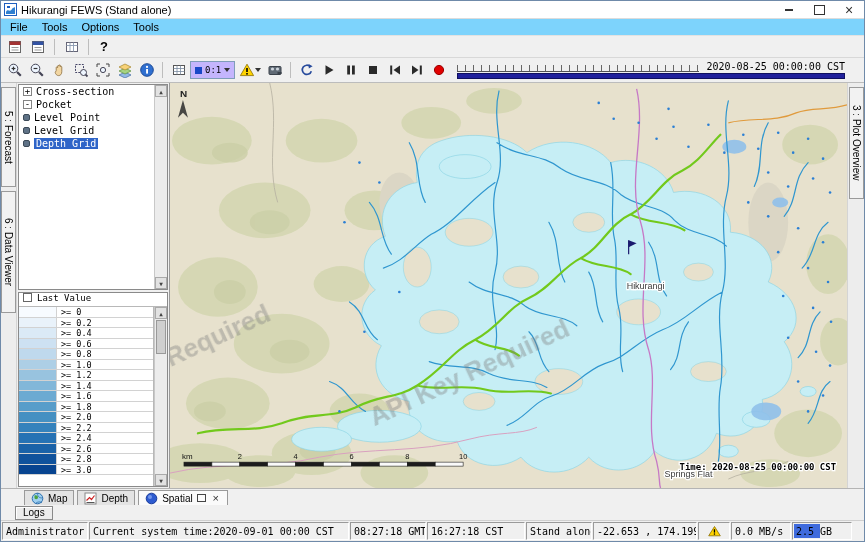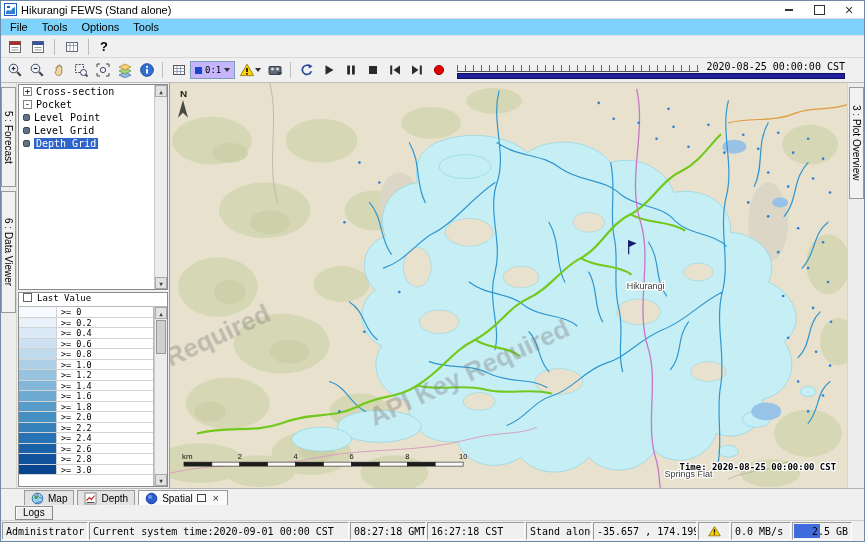--- a/index.html
+++ b/index.html
@@ -74,21 +74,21 @@
   .mini-x::before{content:"×";font-size:11px;line-height:9px;color:#333}
   .mini-btn{display:flex;align-items:center;justify-content:center;width:10px;height:10px}
   .logs-row{height:15px;display:flex;align-items:center;padding-left:14px;background:#f0f0f0;flex:none}
   .logs-btn{height:14px;padding:0 7px;border:1px solid #8a8a8a;background:#ececec;font-size:10px;line-height:12px;
     box-shadow:inset 1px 1px 0 #fff}
   
   .statusbar{height:21px;display:flex;align-items:stretch;background:#f0f0f0;border-top:1px solid #cfcfcf;
     font:10px "DejaVu Sans Mono",monospace;padding:1px 1px 1px 1px;flex:none}
   .scell{border:1px solid;border-color:#9a9a9a #fff #fff #9a9a9a;display:flex;align-items:center;padding:0 3px;
     margin-right:1px;white-space:nowrap;overflow:hidden;flex:none}
-  .scell.grow{flex:1;margin-right:11px;position:relative;justify-content:flex-end}
+  .scell.grow{flex:1;margin-right:11px;position:relative;justify-content:flex-start}
   .mem-fill{position:absolute;left:1px;top:1px;bottom:1px;width:45%}
   .mem-text{position:relative;z-index:1}
 </style>
 </head>
 <body>
 
 <div class="window">
 
   <div class="titlebar">
     <svg class="app-icon" viewBox="0 0 13 13">
@@ -590,21 +590,21 @@
   <div class="logs-row">
     <span class="logs-btn">Logs</span>
   </div>
 
   <div class="statusbar">
     <span class="scell" style="width:86px">Administrator</span>
     <span class="scell" style="width:260px">Current system time:2020-09-01 00:00 CST</span>
     <span class="scell" style="width:76px">08:27:18 GMT</span>
     <span class="scell" style="width:98px">16:27:18 CST</span>
     <span class="scell" style="width:66px">Stand alone</span>
-    <span class="scell" style="width:104px">-35.657 , 174.199</span>
+    <span class="scell" style="width:104px">-22.653 , 174.199</span>
     <span class="scell" style="width:32px;justify-content:center">
       <svg width="13" height="12">
         <path d="M6.5,1.5 L12.3,10.8 H0.7 Z" fill="#ffd400" stroke="#8a6d00" stroke-width="0.8"></path>
         <rect x="5.8" y="4.2" width="1.3" height="3.4" fill="#000"></rect>
           <rect x="5.8" y="8.4" width="1.3" height="1.3" fill="#000"></rect>
       </svg>
     </span>
     <span class="scell" style="width:60px">0.0 MB/s</span>
     <span class="scell grow">
       <span class="mem-fill" style="background: rgb(63, 107, 221);"></span>

